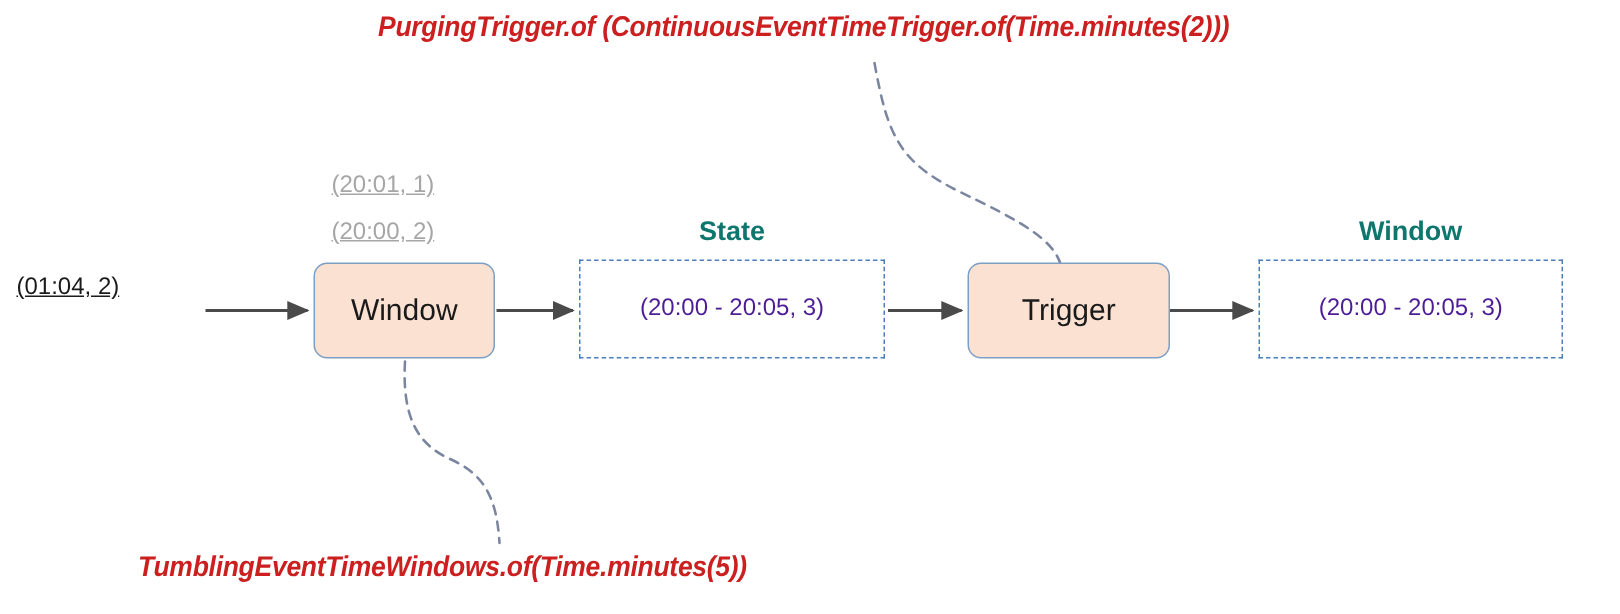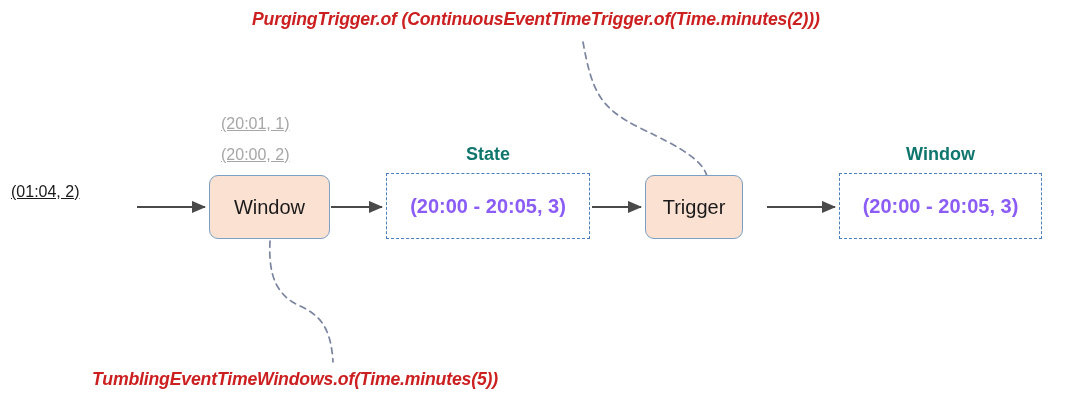--- a/index.html
+++ b/index.html
@@ -49,35 +49,34 @@
     border: 1.6px solid #7C9FC4;
     border-radius: 9px;
     display: flex;
     align-items: center;
     justify-content: center;
     font-size: 20px;
     color: #1a1a1a;
     box-sizing: border-box;
   }
   #box-window  { left: 209px; top: 175px; width: 121px; height: 64px; }
-  #box-trigger { left: 645px; top: 175px; width: 98px; height: 64px; }
+  #box-trigger { left: 645px; top: 175px; width: 135px; height: 64px; }
 
   
   .data-box {
     position: absolute;
     border: 1.7px dashed #4A7EBC;
     background: transparent;
     display: flex;
     align-items: center;
     justify-content: center;
-    font-size: 20px;
-    color: #8b5cf6;
+    font-size: 16px;
+    color: #4c1d95;
     box-sizing: border-box;
     white-space: nowrap;
-    font-weight: bold;
   }
   #box-state  { left: 386px; top: 173px; width: 204px; height: 66px; }
   #box-result { left: 839px; top: 173px; width: 203px; height: 66px; }
 
   
   .caption {
     position: absolute;
     color: #0f766e;
     font-size: 18px;
     font-weight: bold;

